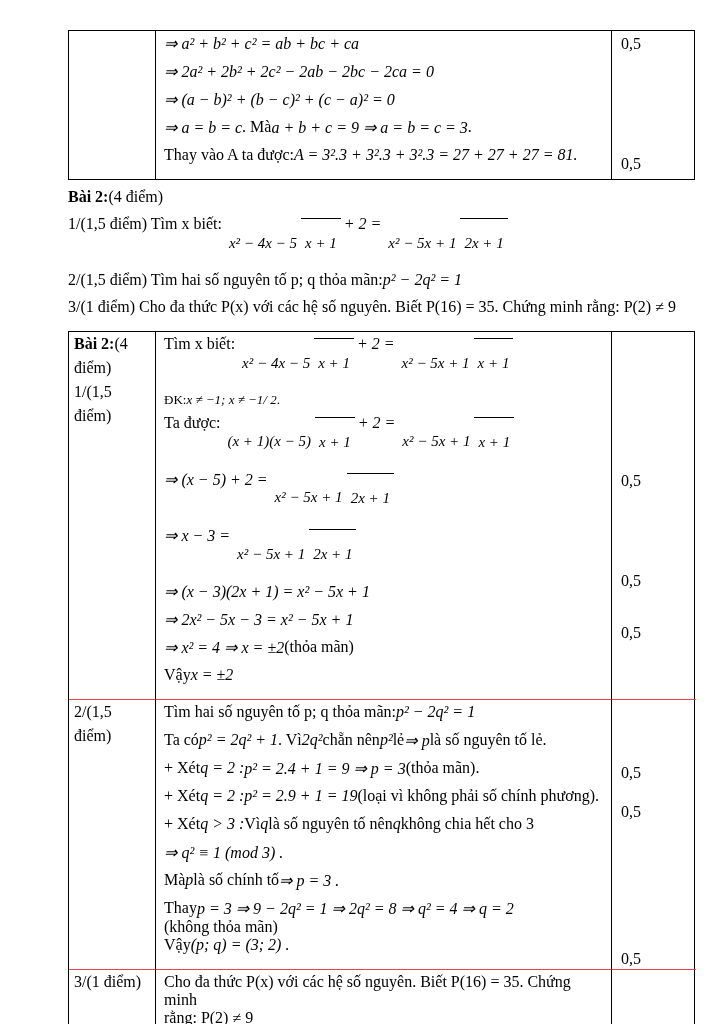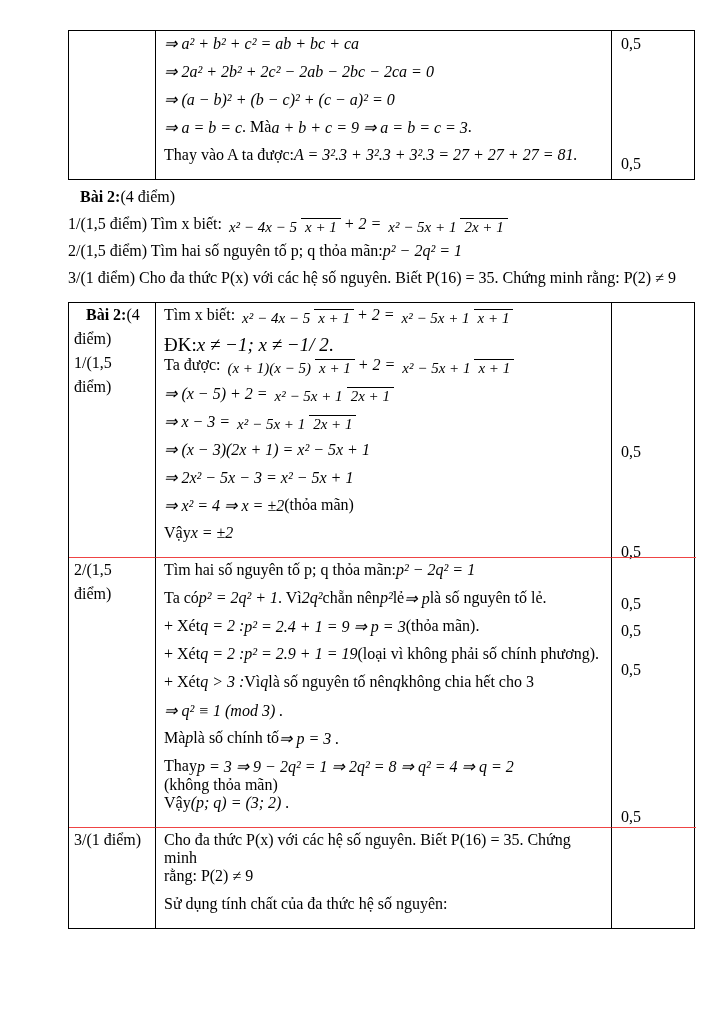--- a/index.html
+++ b/index.html
@@ -25,38 +25,38 @@
   .label-cell { border-right: 1px solid #000; padding-left: 5px; padding-right: 4px; }
   .content-cell { border-right: 1px solid #000; padding-left: 8px; }
   .points-cell { position: relative; padding-left: 9px; }
   .bt { border-top: 1px solid #ef4444; }
 
   .pc-flex { display: flex; flex-direction: column; justify-content: space-between; align-items: flex-start; padding-top: 4px; padding-bottom: 6px; }
   .pt { position: absolute; left: 9px; }
 
   .line { min-height: 28px; display: flex; align-items: flex-start; flex-wrap: wrap; }
   .label-cell .line { min-height: 24px; }
-  .line.sm { font-size: 19px; min-height: 22px; }
+  .line.sm { font-size: 13px; min-height: 22px; }
   .line.heading { min-height: 24px; }
 
   .mi { font-style: italic; }
-  .bold { font-weight: bold; margin-left: 12px; }
+  .bold { font-weight: bold; }
 
   .frac {
     display: inline-flex;
     flex-direction: row;
     align-items: center;
     vertical-align: middle;
     margin: 3px 3px;
     font-style: italic;
     font-size: 15px;
     line-height: 1.15;
   }
   .frac .num { padding: 0 4px; }
-  .frac .den { border-top: 1px solid #000; padding: 0 4px; }
+  .frac .den { border-top: 1px solid #000; padding: 16px 4px; }
 
   .intro { margin: 8px 0 6px 68px; width: 650px; }
   .intro .line { min-height: 27px; }
 </style>
 </head>
 <body>
 
 <div class="page">
 
   <div class="tbl">

